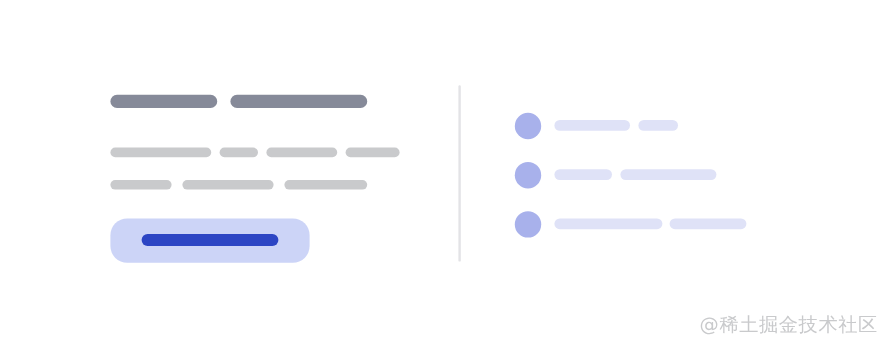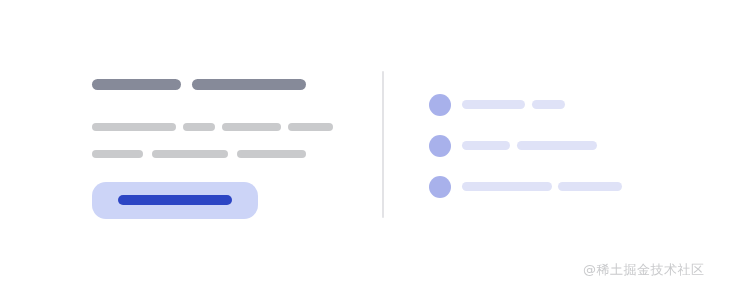--- a/index.html
+++ b/index.html
@@ -31,21 +31,21 @@
     position: absolute;
     border-radius: 999px;
   }
   .cta {
     position: absolute;
     border-radius: 14px;
   }
   .watermark {
     position: absolute;
     white-space: nowrap;
-    font-size: 13px;
+    font-size: 16px;
     letter-spacing: 0.5px;
     font-family: "DejaVu Sans", "Liberation Sans", sans-serif;
     user-select: none;
   }
   .panel {
     position: absolute;
   }
 </style>
 </head>
 <body>

